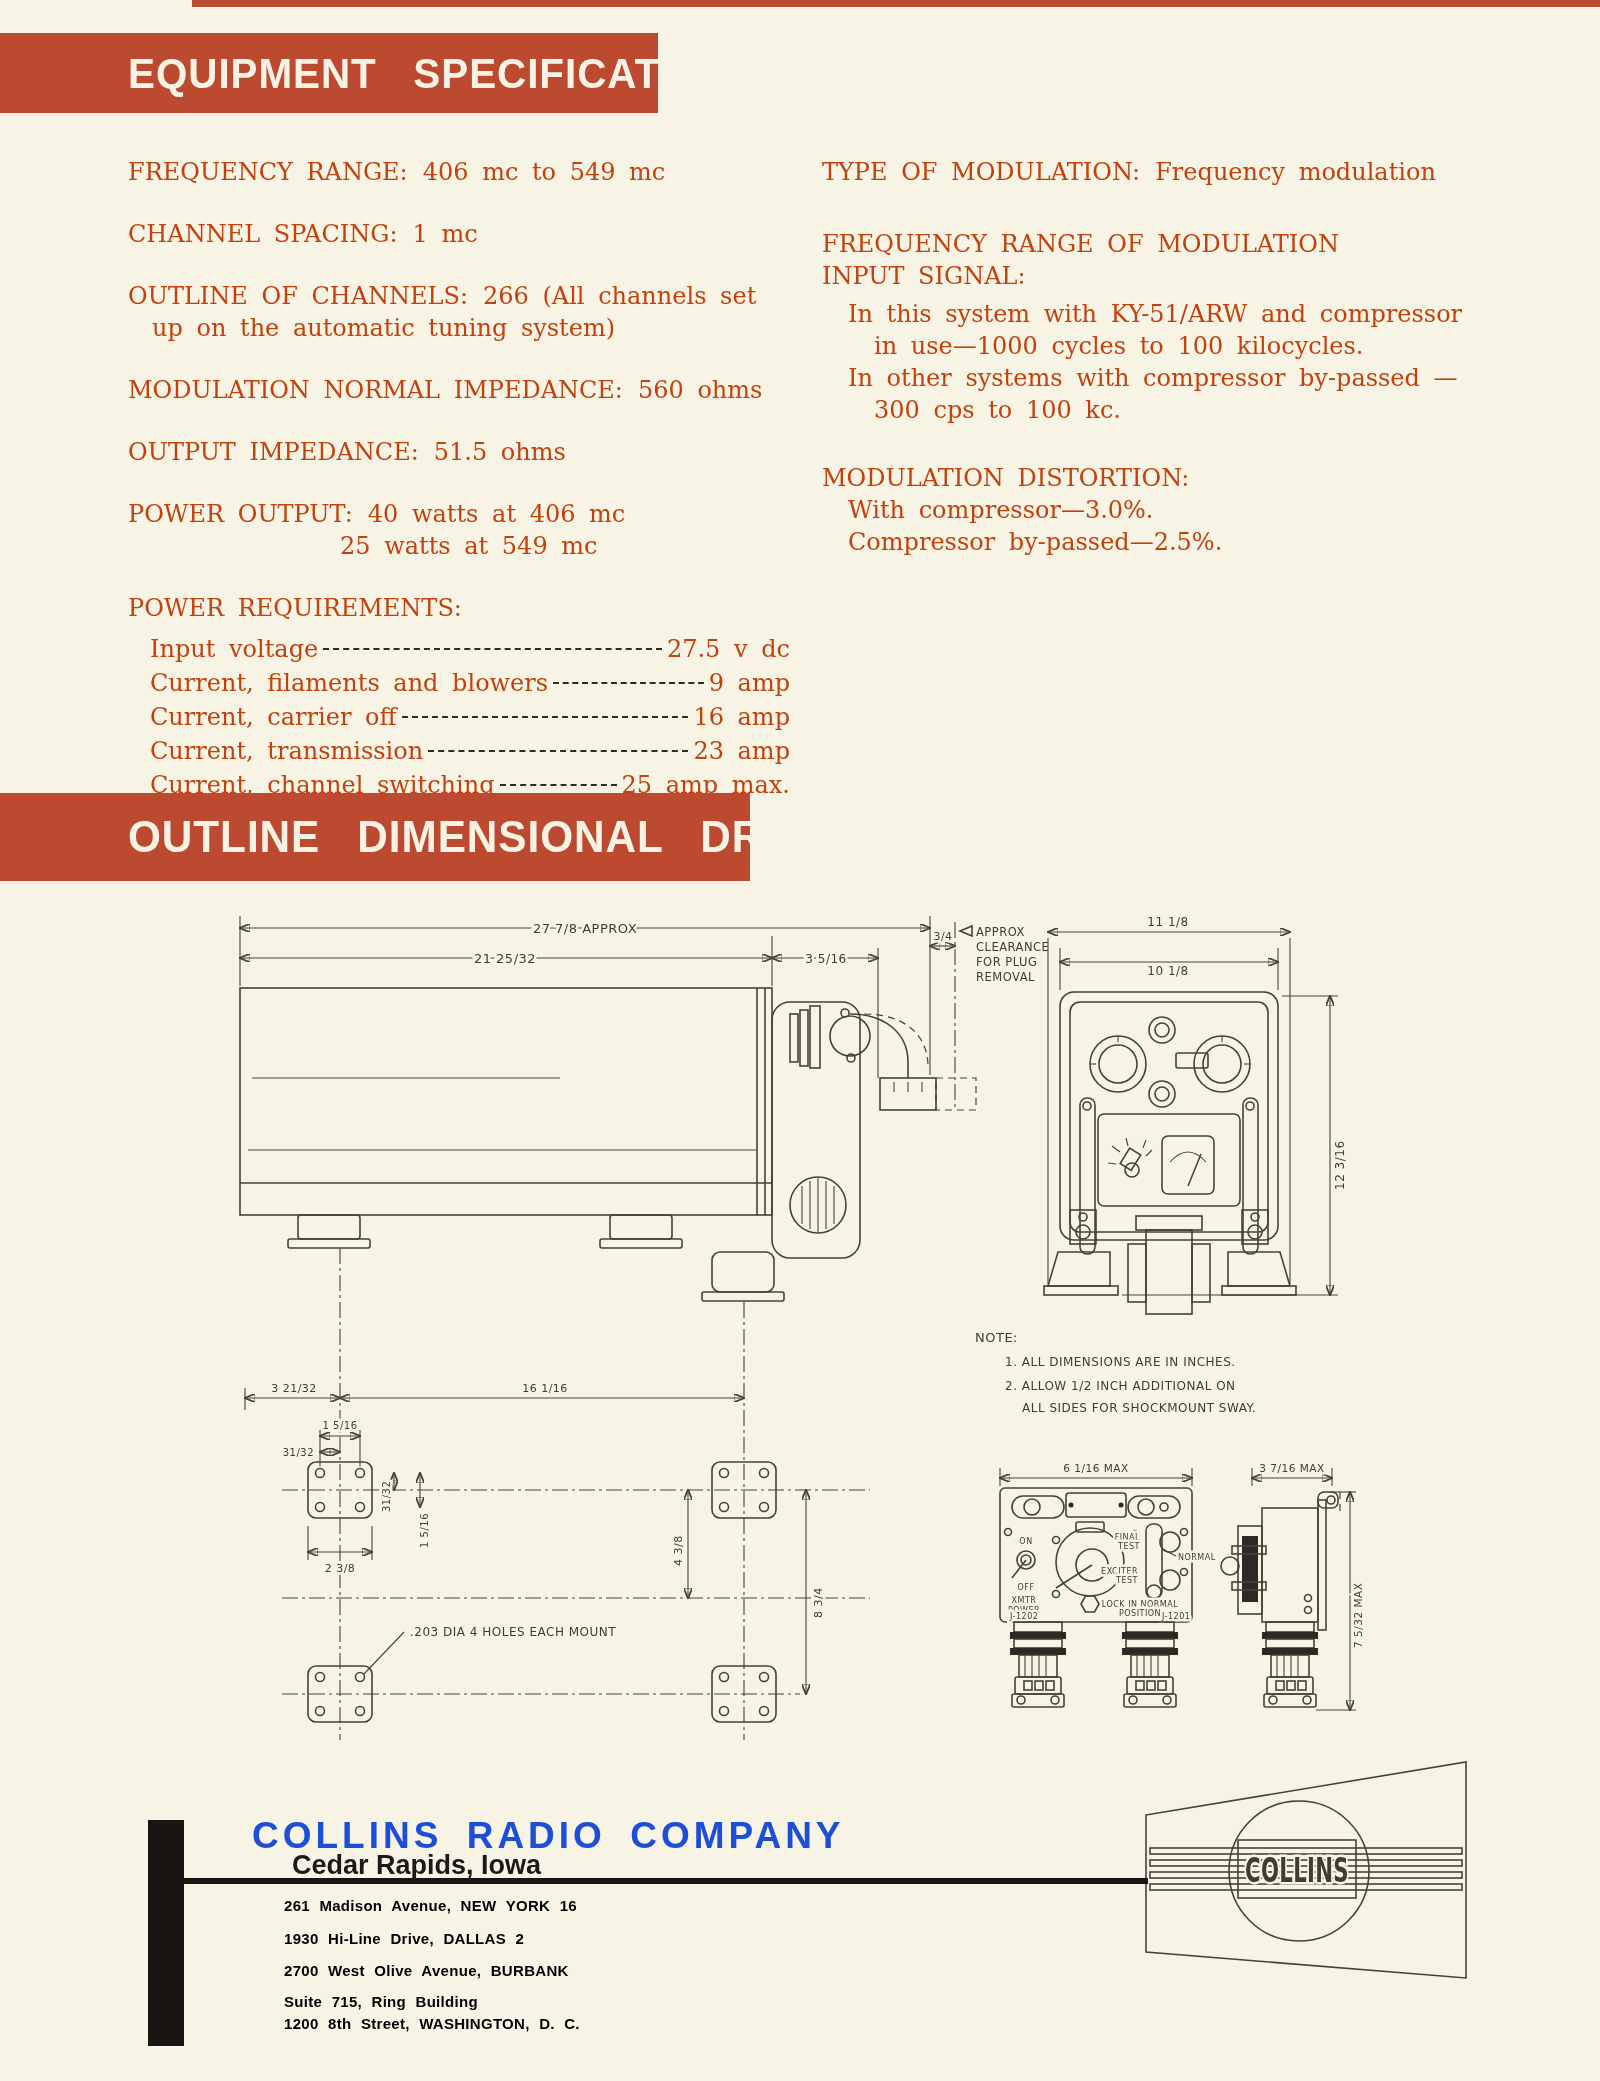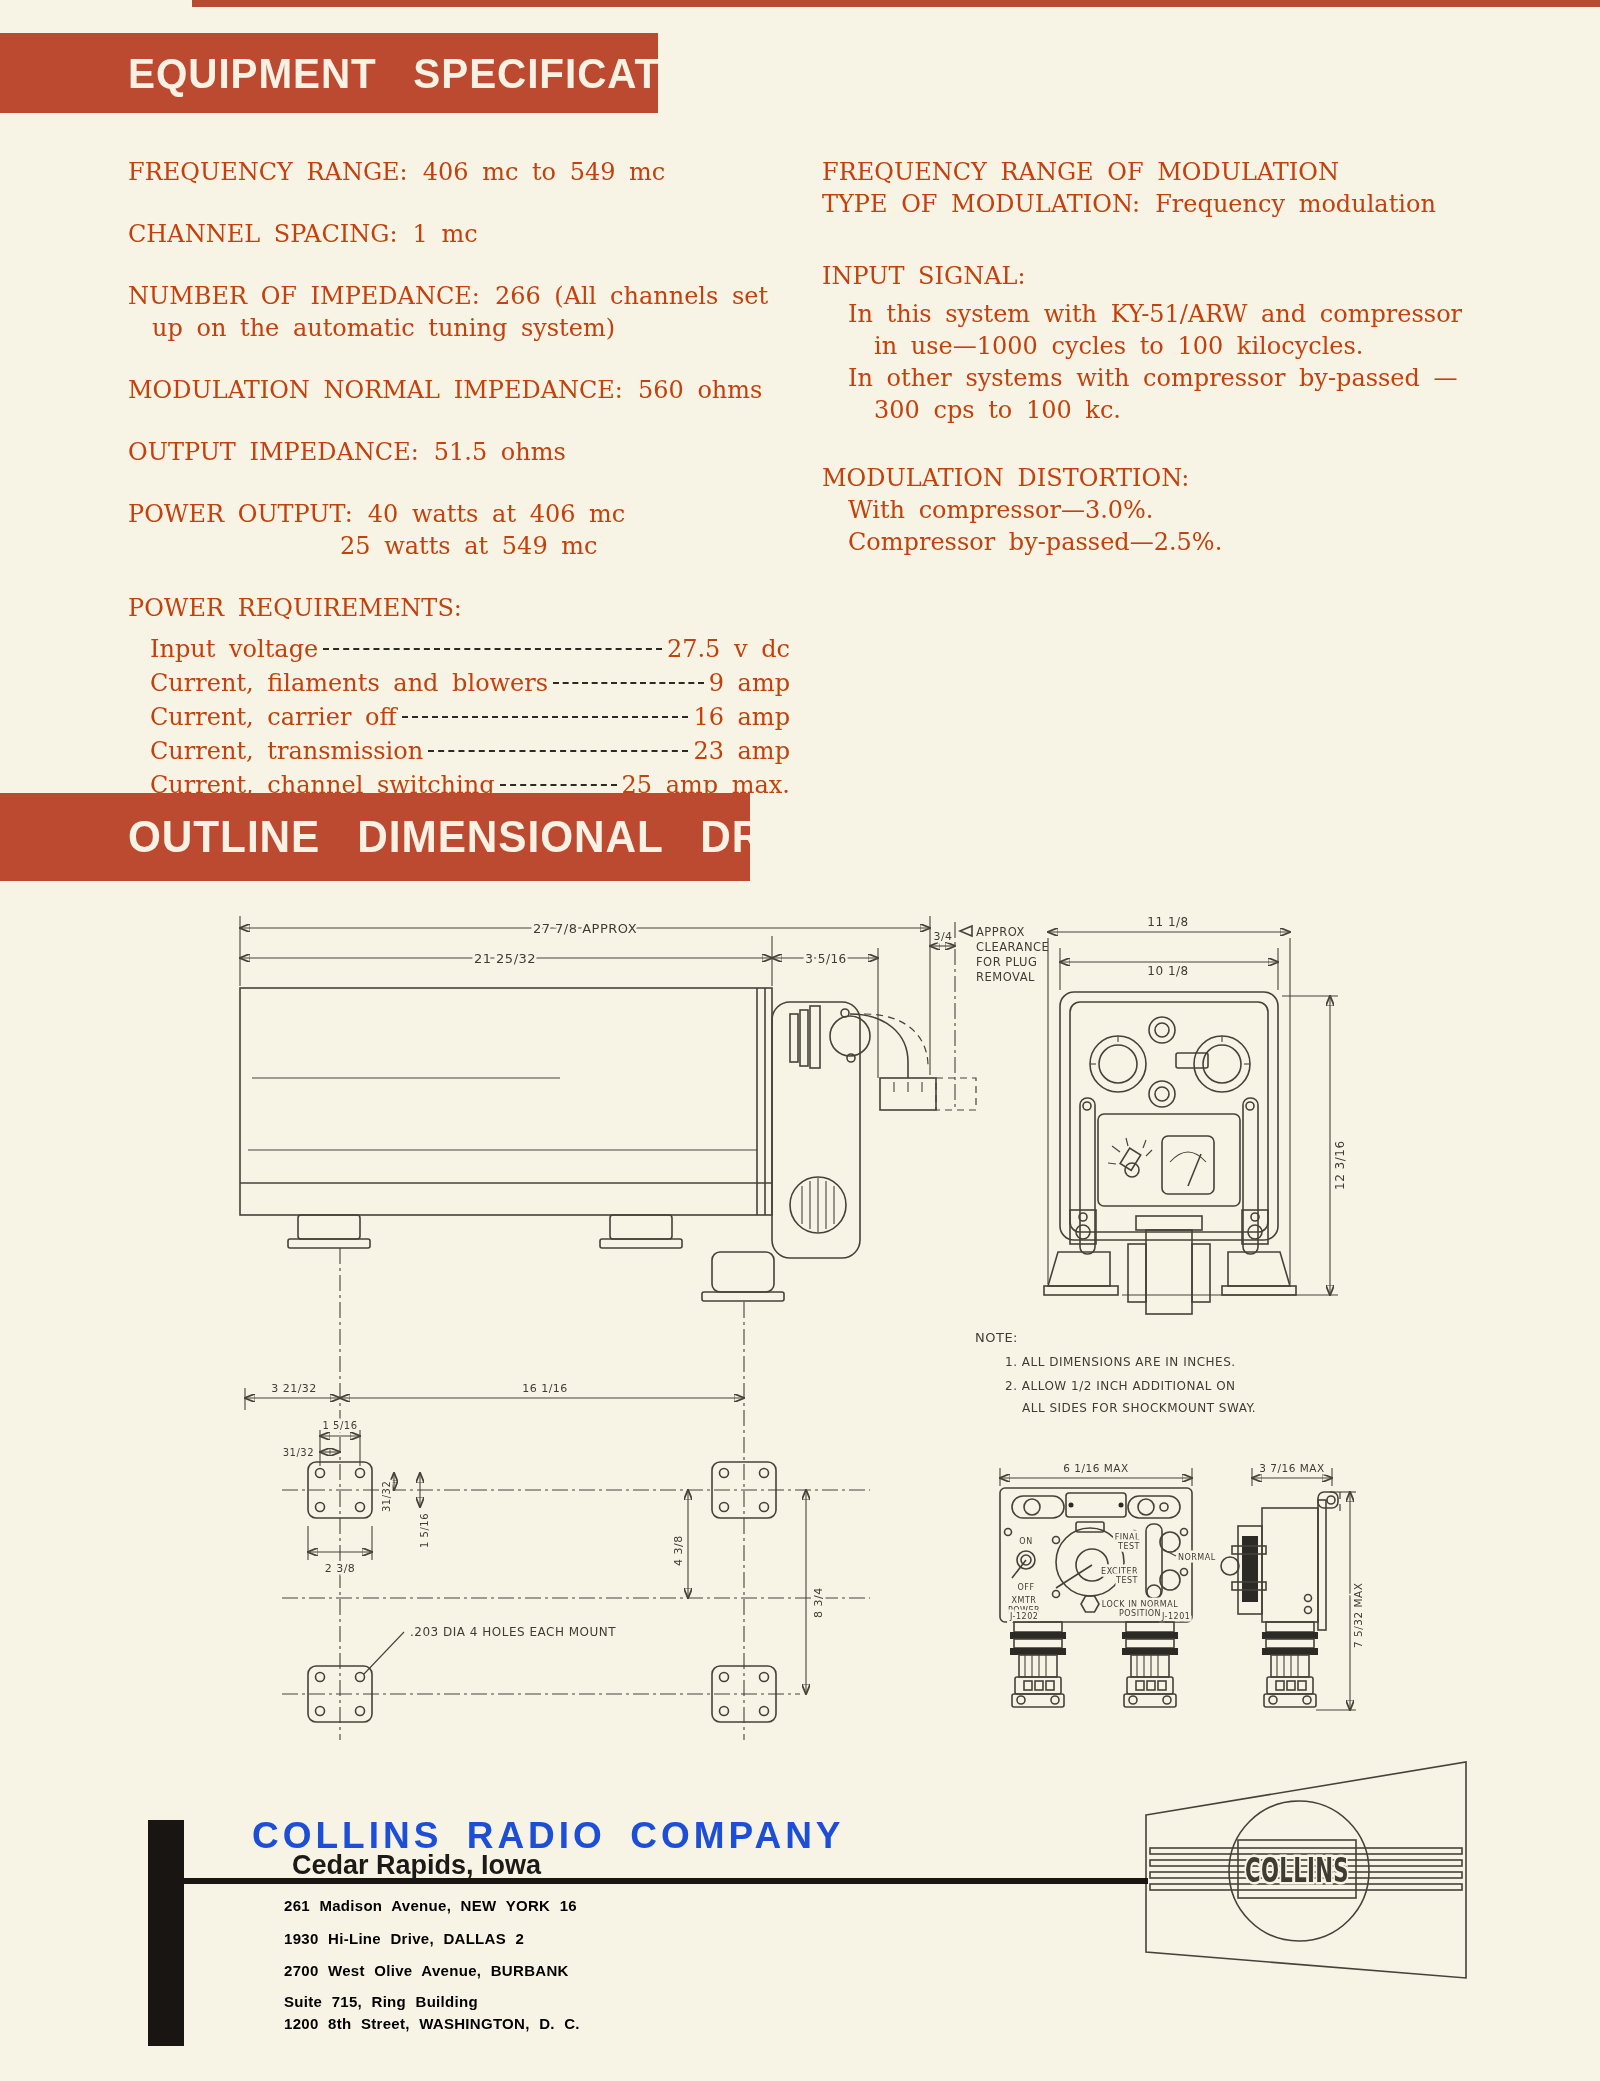--- a/index.html
+++ b/index.html
@@ -59,21 +59,21 @@
 
   <div class="top-strip"></div>
 
   <div class="banner banner1">
     <span class="bt">EQUIPMENT SPECIFICATIONS</span>
   </div>
 
   <div class="col col-left">
     <p class="spec"><span>FREQUENCY RANGE:</span><span class="vl">406 mc to 549 mc</span></p>
     <p class="spec"><span>CHANNEL SPACING:</span><span class="vl">1 mc</span></p>
-    <p class="spec"><span>NUMBER OF IMPEDANCE:</span><span class="vl">266 (All channels set</span><span class="cont">up on the automatic tuning system)</span></p>
+    <p class="spec"><span>OUTLINE OF CHANNELS:</span><span class="vl">266 (All channels set</span><span class="cont">up on the automatic tuning system)</span></p>
     <p class="spec"><span>MODULATION NORMAL IMPEDANCE:</span><span class="vl">560 ohms</span></p>
     <p class="spec"><span>OUTPUT IMPEDANCE:</span><span class="vl">51.5 ohms</span></p>
     <p class="spec"><span>POWER OUTPUT:</span><span class="vl">40 watts at 406 mc</span><span class="cont2">25 watts at 549 mc</span></p>
     <p class="spec pr-head">POWER REQUIREMENTS:</p>
     <div class="pr-row">
         <span>Input voltage</span>
         <span class="leader"></span>
         <span>27.5 v dc</span>
       </div>
     <div class="pr-row">
@@ -92,22 +92,22 @@
         <span>23 amp</span>
       </div>
     <div class="pr-row">
         <span>Current, channel switching</span>
         <span class="leader"></span>
         <span>25 amp max.</span>
       </div>
   </div>
 
   <div class="col col-right">
+    <p class="spec" style="margin-bottom:40px"><span>TYPE OF MODULATION:</span><span class="vl">Frequency modulation</span></p>
     <p class="spec m0">FREQUENCY RANGE OF MODULATION</p>
-    <p class="spec" style="margin-bottom:40px"><span>TYPE OF MODULATION:</span><span class="vl">Frequency modulation</span></p>
     <p class="spec m6">INPUT SIGNAL:</p>
     <p class="spec m0 ind1">In this system with KY-51/ARW and compressor</p>
     <p class="spec m0 ind2">in use—1000 cycles to 100 kilocycles.</p>
     <p class="spec m0 ind1">In other systems with compressor by-passed —</p>
     <p class="spec m0 ind2">300 cps to 100 kc.</p>
     <p class="spec m0 gap-top">MODULATION DISTORTION:</p>
     <p class="spec m0 ind1">With compressor—3.0%.</p>
     <p class="spec m0 ind1">Compressor by-passed—2.5%.</p>
   </div>
 

